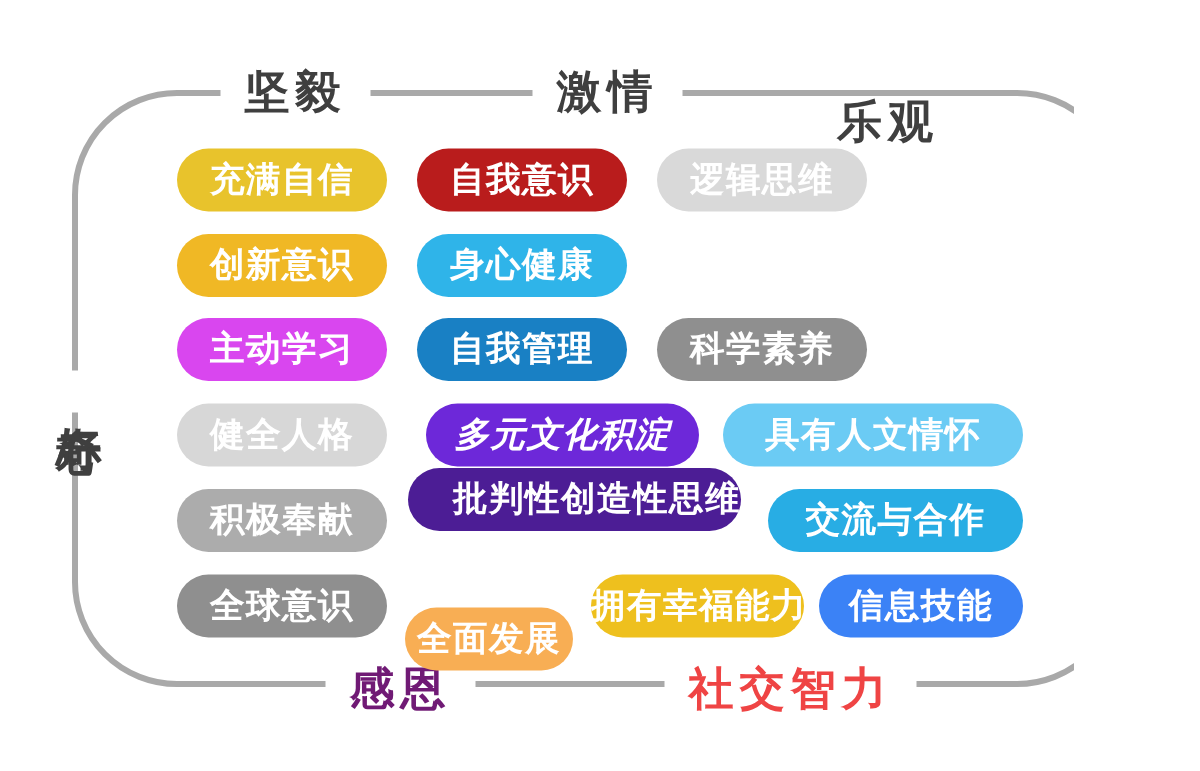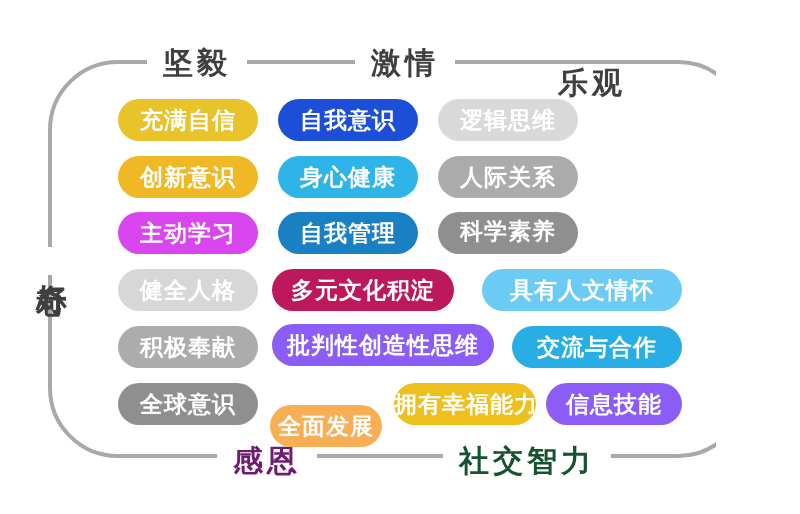--- a/index.html
+++ b/index.html
@@ -67,40 +67,39 @@
   <div class="frame" style="border-color: rgb(169, 169, 169);"></div>
 
   <span class="frame-label" style="left: 197px; top: 62px; color: rgb(63, 63, 63);">坚毅</span>
   <span class="frame-label" style="left: 405px; top: 62px; color: rgb(63, 63, 63);">激情</span>
   <span class="frame-label" style="left: 592px; top: 62px; color: rgb(63, 63, 63); margin-top: 20px;">乐观</span>
 
   <span class="frame-label vertical" style="left: 52px; top: 261px; color: rgb(63, 63, 63);">好奇心</span>
   <span class="frame-label vertical" style="left: 746px; top: 261px; color: rgb(63, 63, 63);">自制力</span>
 
   <span class="frame-label" style="left: 267px; top: 460px; color: #701a75;">感恩</span>
-  <span class="frame-label" style="left: 527px; top: 460px; color: #14532d;">社交智力</span>
+  <span class="frame-label" style="left: 527px; top: 460px; color: #ef4444;">社交智力</span>
 
   <div class="pill" style="left: 118px; top: 99px; width: 140px; background: rgb(232, 195, 44);">充满自信</div>
-  <div class="pill" style="left: 278px; top: 99px; width: 140px; background: #1d4ed8;">自我意识</div>
+  <div class="pill" style="left: 278px; top: 99px; width: 140px; background: #b91c1c;">自我意识</div>
   <div class="pill" style="left: 118px; top: 156px; width: 140px; background: rgb(240, 184, 37);">创新意识</div>
 
   <div class="pill" style="left: 438px; top: 99px; width: 140px; background: rgb(217, 217, 217);">逻辑思维</div>
   <div class="pill" style="left: 278px; top: 156px; width: 140px; background: rgb(47, 180, 233);">身心健康</div>
-  <div class="pill" style="left: 438px; top: 156px; width: 140px; background: rgb(171, 171, 171);">人际关系</div>
 
   <div class="pill" style="left: 118px; top: 212px; width: 140px; background: #d946ef;">主动学习</div>
   <div class="pill" style="left: 278px; top: 212px; width: 140px; background: rgb(25, 128, 196);">自我管理</div>
-  <div class="pill" style="left: 438px; top: 212px; width: 140px; background: rgb(143, 143, 143); font-family: Liberation Mono, monospace;">科学素养</div>
+  <div class="pill" style="left: 438px; top: 212px; width: 140px; background: rgb(143, 143, 143);">科学素养</div>
 
   <div class="pill" style="left: 118px; top: 269px; width: 140px; background: rgb(215, 215, 215);">健全人格</div>
-  <div class="pill" style="left: 272px; top: 269px; width: 182px; background: #be185d;">多元文化积淀</div>
+  <div class="pill" style="left: 284px; top: 269px; width: 182px; background: #6d28d9; font-style: italic;">多元文化积淀</div>
   <div class="pill" style="left: 482px; top: 269px; width: 200px; background: rgb(107, 203, 244);">具有人文情怀</div>
 
   <div class="pill" style="left: 118px; top: 326px; width: 140px; background: rgb(172, 172, 172);">积极奉献</div>
-  <div class="pill" style="left: 272px; top: 324px; width: 222px; background: #8b5cf6;">批判性创造性思维</div>
+  <div class="pill" style="left: 272px; top: 312px; width: 222px; background: #4c1d95; text-align: right;">批判性创造性思维</div>
   <div class="pill" style="left: 512px; top: 326px; width: 170px; background: rgb(40, 173, 228);">交流与合作</div>
 
-  <div class="pill" style="left: 118px; top: 383px; width: 140px; background: rgb(143, 143, 143);">全球意识</div>
+  <div class="pill" style="left: 118px; top: 383px; width: 140px; background: rgb(143, 143, 143); font-family: Liberation Serif, serif;">全球意识</div>
   <div class="pill" style="left: 270px; top: 405px; width: 112px; background: rgb(248, 174, 84);">全面发展</div>
   <div class="pill" style="left: 394px; top: 383px; width: 142px; background: rgb(238, 192, 30);">拥有幸福能力</div>
-  <div class="pill" style="left: 546px; top: 383px; width: 136px; background: #8b5cf6;">信息技能</div>
+  <div class="pill" style="left: 546px; top: 383px; width: 136px; background: #3b82f6;">信息技能</div>
 
 </div>
 
 </body></html>

